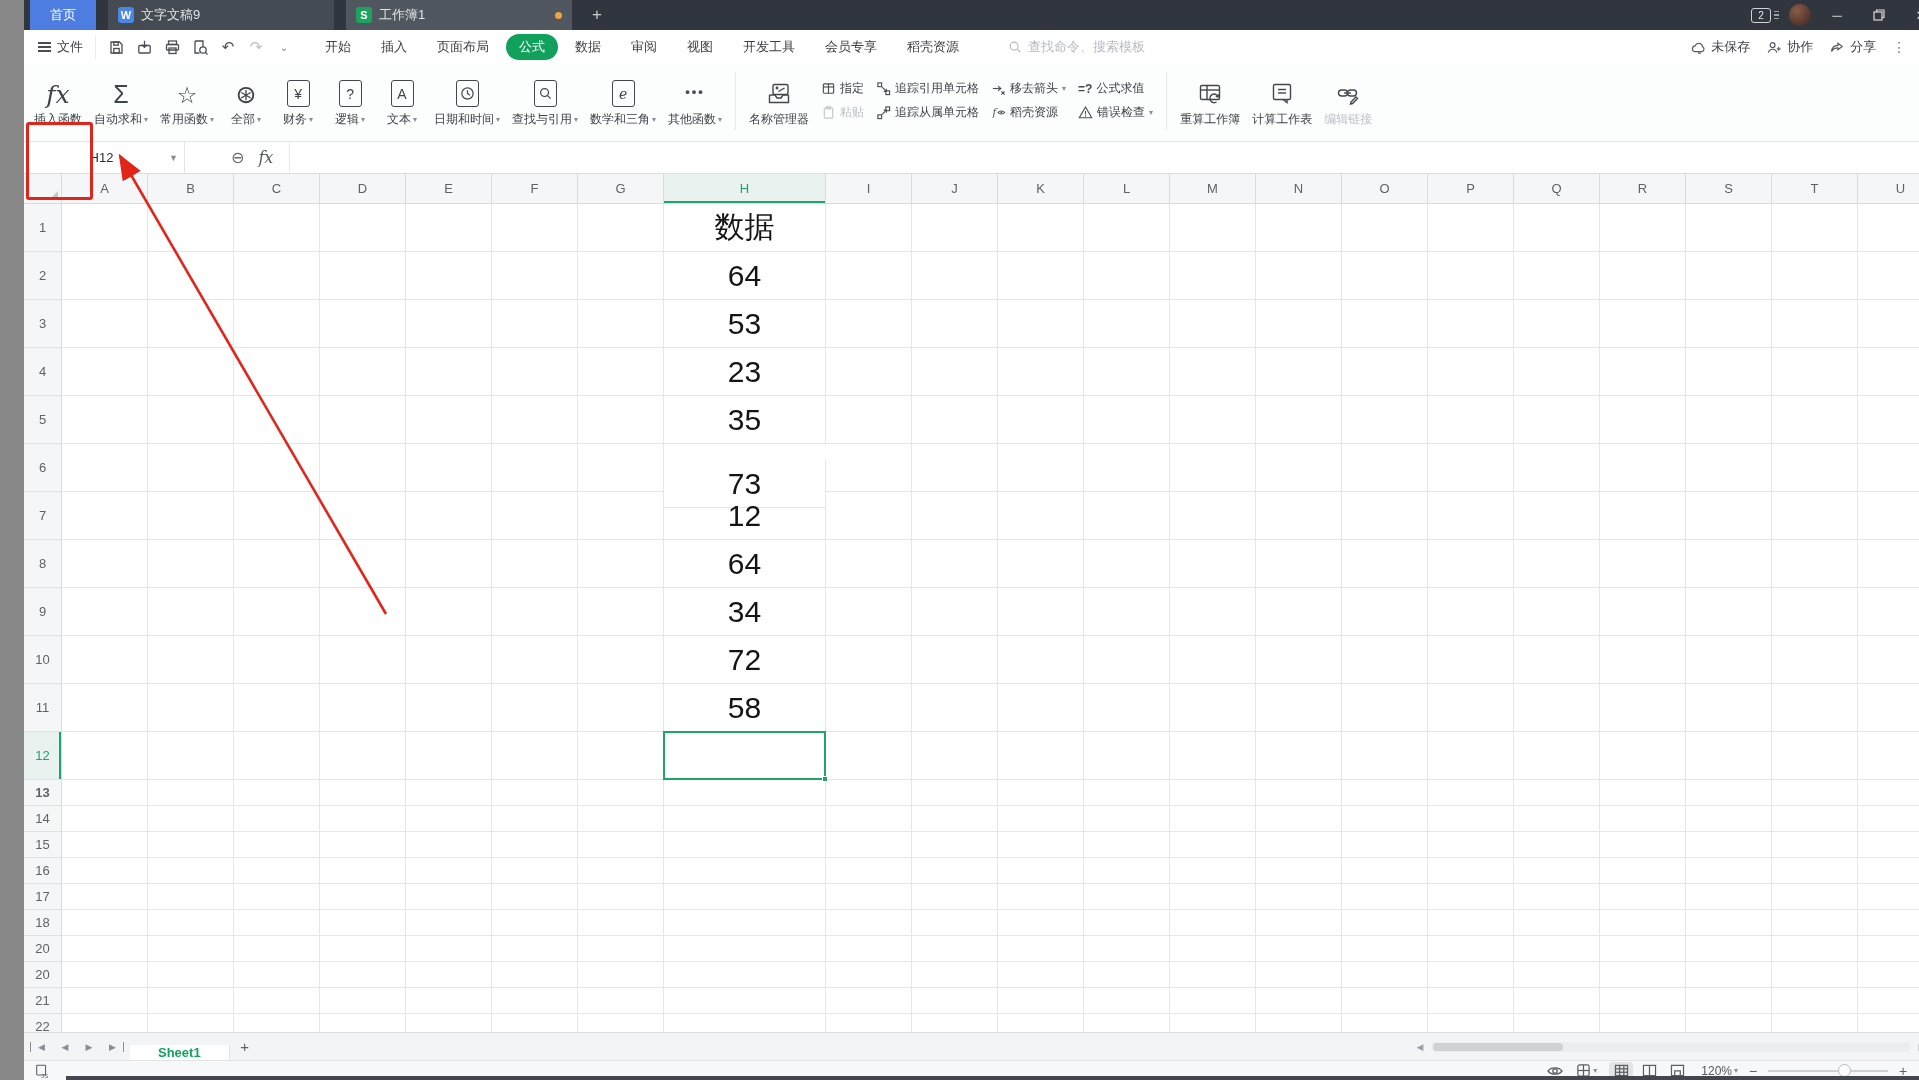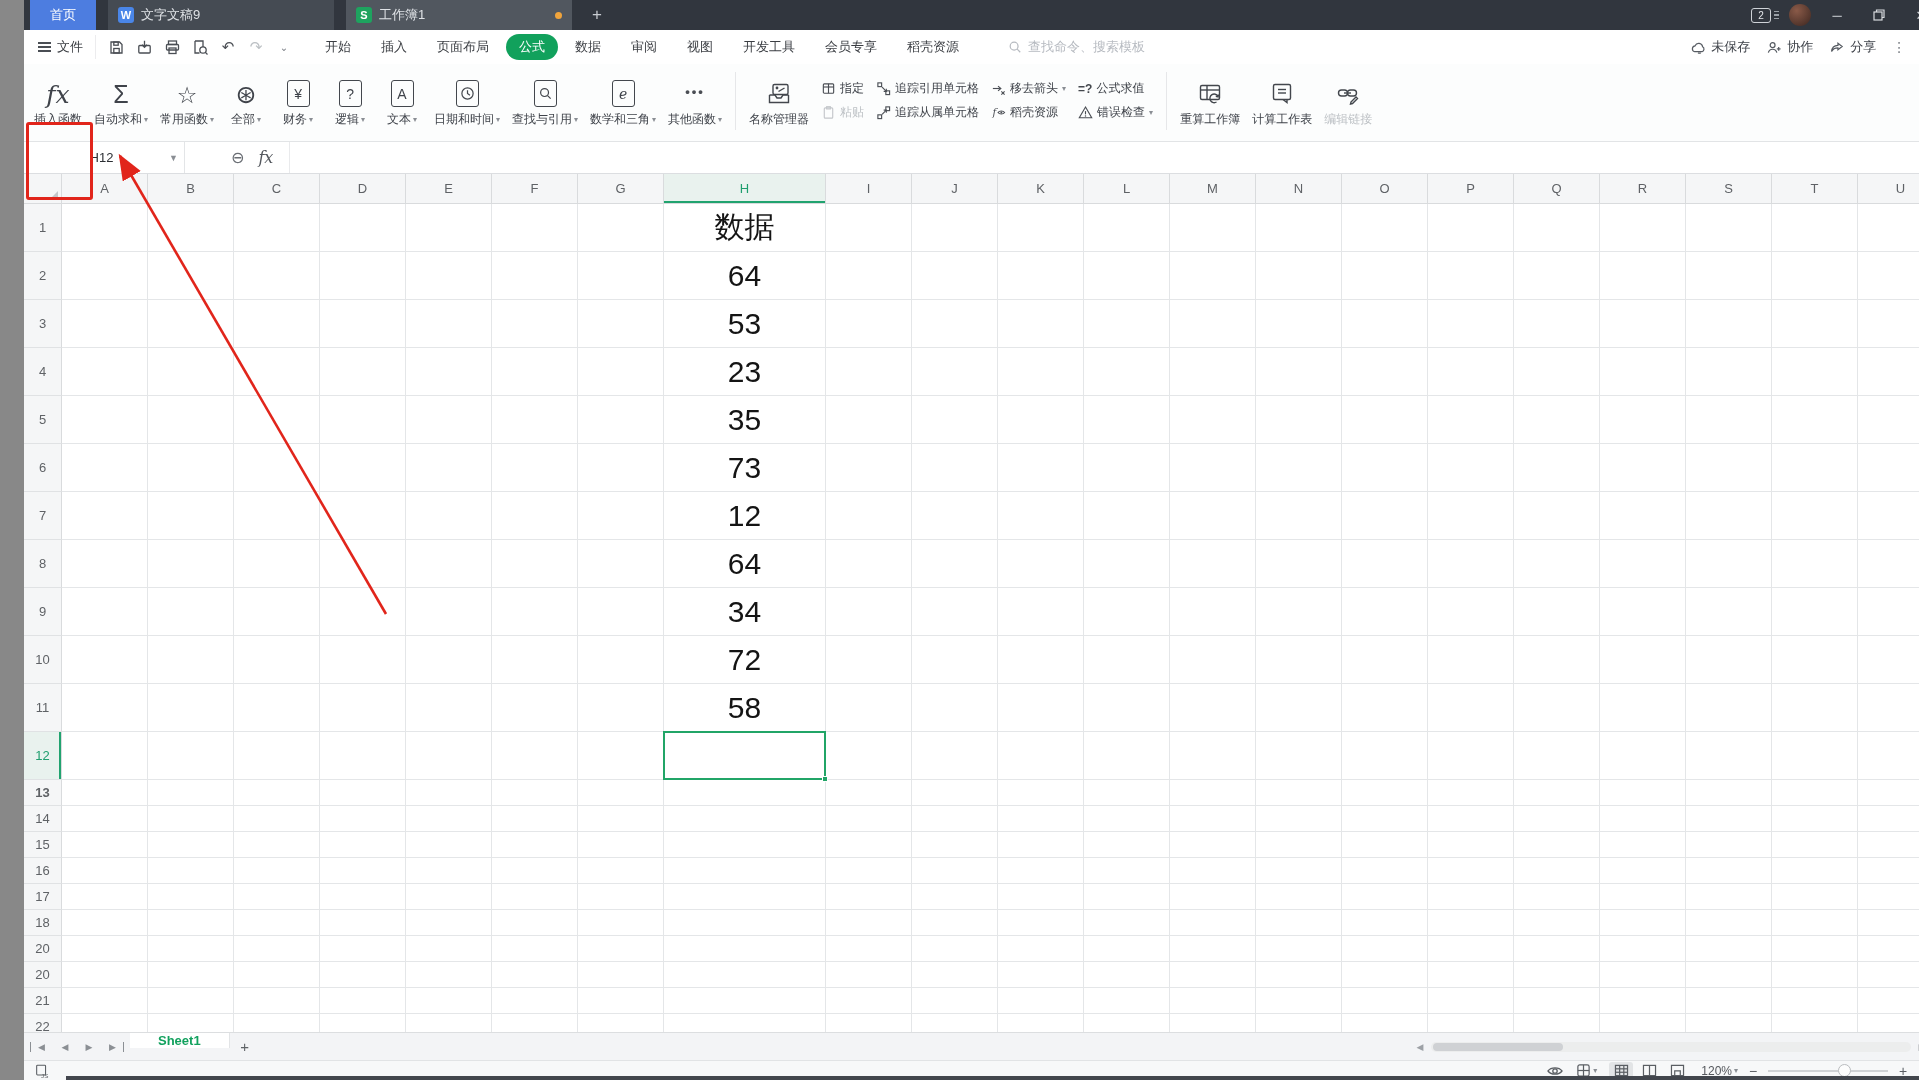--- a/index.html
+++ b/index.html
@@ -631,21 +631,21 @@
       <div class="gcell" style="left: 1748px; top: 222px; width: 86px; height: 48px;"></div>
       <div class="gcell" style="left: 1834px; top: 222px; width: 86px; height: 48px;"></div>
       <div class="grow" style="left: 0px; top: 270px; width: 38px; height: 48px;">6</div>
       <div class="gcell" style="left: 38px; top: 270px; width: 86px; height: 48px;"></div>
       <div class="gcell" style="left: 124px; top: 270px; width: 86px; height: 48px;"></div>
       <div class="gcell" style="left: 210px; top: 270px; width: 86px; height: 48px;"></div>
       <div class="gcell" style="left: 296px; top: 270px; width: 86px; height: 48px;"></div>
       <div class="gcell" style="left: 382px; top: 270px; width: 86px; height: 48px;"></div>
       <div class="gcell" style="left: 468px; top: 270px; width: 86px; height: 48px;"></div>
       <div class="gcell" style="left: 554px; top: 270px; width: 86px; height: 48px;"></div>
-      <div class="gcell" style="left: 640px; top: 270px; width: 162px; height: 48px;">73</div>
+      <div class="gcell" style="left: 640px; top: 286px; width: 162px; height: 48px;">73</div>
       <div class="gcell" style="left: 802px; top: 270px; width: 86px; height: 48px;"></div>
       <div class="gcell" style="left: 888px; top: 270px; width: 86px; height: 48px;"></div>
       <div class="gcell" style="left: 974px; top: 270px; width: 86px; height: 48px;"></div>
       <div class="gcell" style="left: 1060px; top: 270px; width: 86px; height: 48px;"></div>
       <div class="gcell" style="left: 1146px; top: 270px; width: 86px; height: 48px;"></div>
       <div class="gcell" style="left: 1232px; top: 270px; width: 86px; height: 48px;"></div>
       <div class="gcell" style="left: 1318px; top: 270px; width: 86px; height: 48px;"></div>
       <div class="gcell" style="left: 1404px; top: 270px; width: 86px; height: 48px;"></div>
       <div class="gcell" style="left: 1490px; top: 270px; width: 86px; height: 48px;"></div>
       <div class="gcell" style="left: 1576px; top: 270px; width: 86px; height: 48px;"></div>
@@ -1015,21 +1015,21 @@
     <div class="arr" style="bottom:0;">▼</div>
   </div>
 
   <section class="sheetbar">
     <div class="nav">
       <span class="bar-l">◀</span>
       <span>◀</span>
       <span>▶</span>
       <span class="bar-r">▶</span>
     </div>
-    <div id="sheetTabs" style="display:flex;align-items:flex-start;">
+    <div id="sheetTabs" style="display:flex;align-items:flex-end;">
         <div class="sheettab active">Sheet1</div>
       </div>
     <div class="addsheet">+</div>
     <div class="hscroll">
       <span class="harr">◀</span>
       <div class="track">
           <div class="hthumb"></div>
         </div>
       <span class="harr">▶</span>
     </div>

